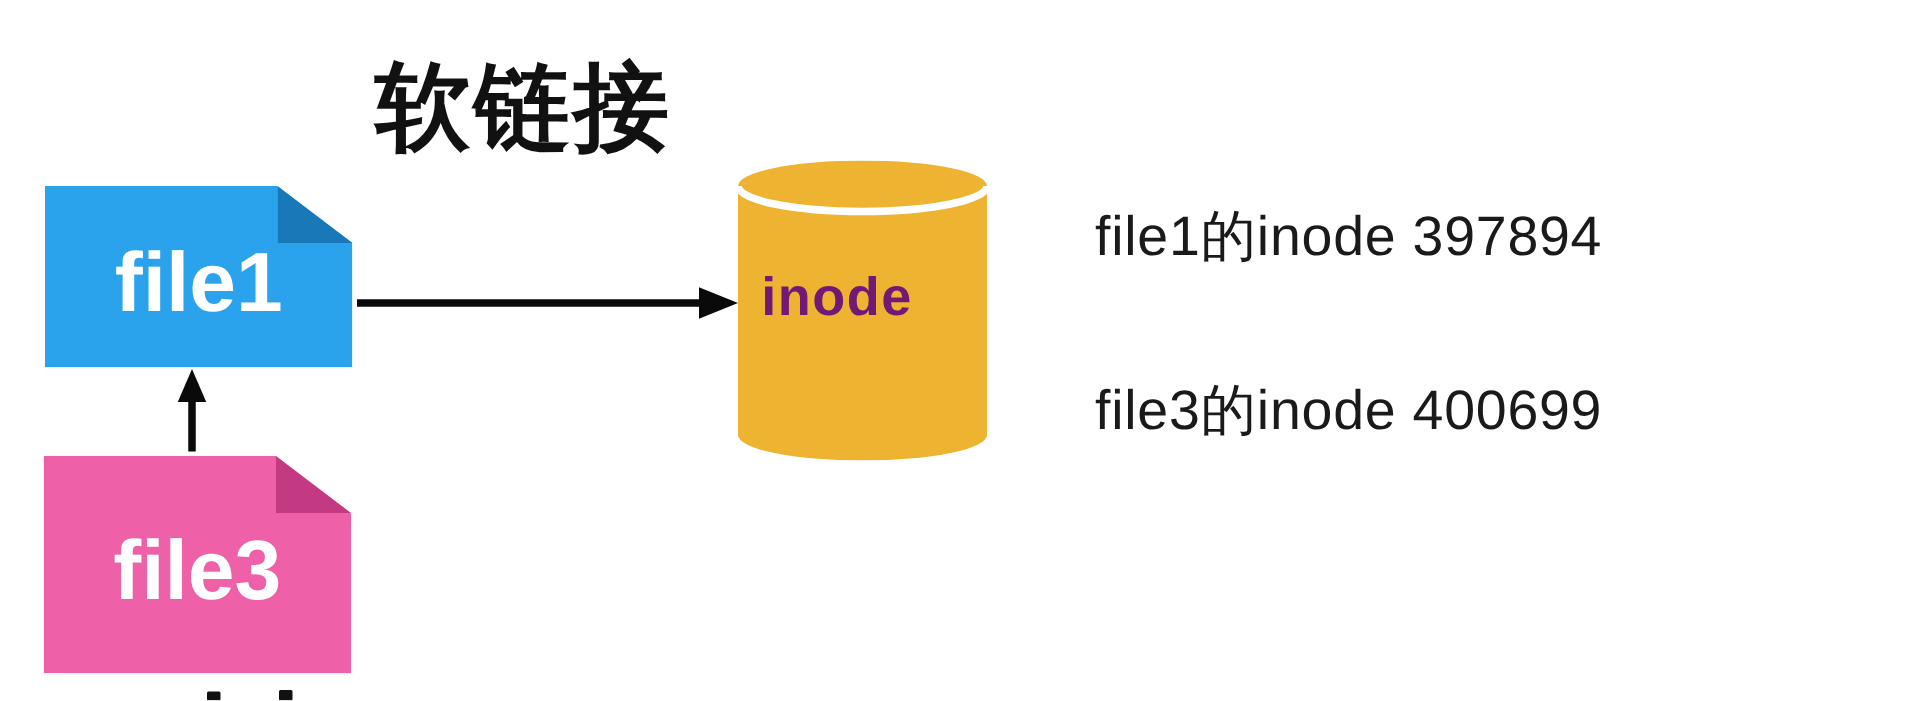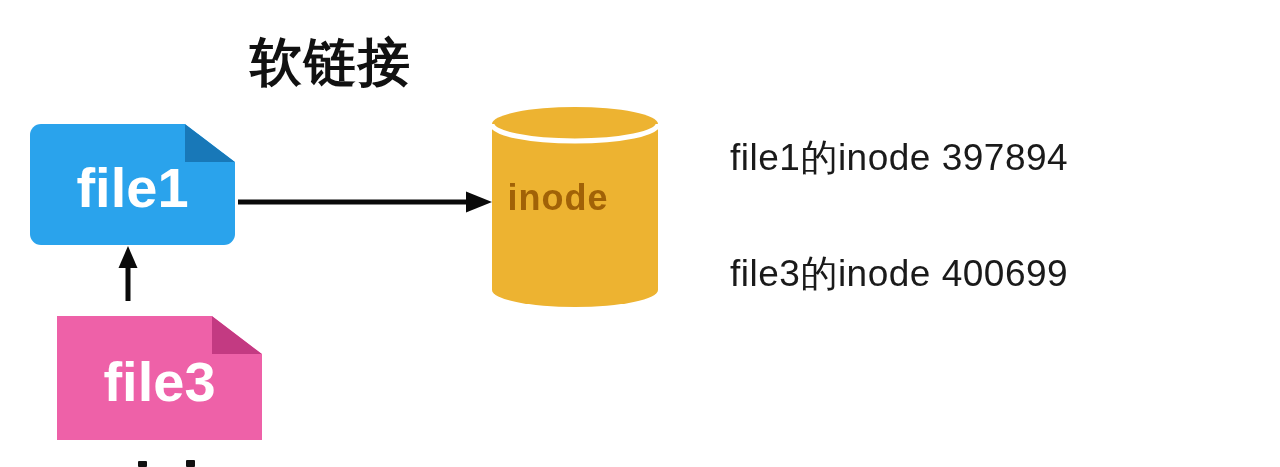--- a/index.html
+++ b/index.html
@@ -5,43 +5,43 @@
   html,body{margin:0;padding:0;background:#ffffff;}
   .canvas{
     position:relative;
     width:1280px;height:467px;
     background:#ffffff;
     overflow:hidden;
     font-family:"Liberation Sans","DejaVu Sans",sans-serif;
   }
   .title{
     position:absolute;left:250px;top:28px;
-    font-size:52px;font-weight:700;color:#111111;
+    font-size:64px;font-weight:700;color:#111111;
     letter-spacing:2px;white-space:nowrap;
   }
   .arrows{position:absolute;left:0;top:0;pointer-events:none;}
   .file-node{
     position:absolute;width:205px;
     display:flex;align-items:center;justify-content:center;
     clip-path:polygon(0 0,155px 0,100% 38px,100% 100%,0 100%);
   }
   .file-node .fold{
     position:absolute;top:0;right:0;width:50px;height:38px;
     clip-path:polygon(0 0,100% 100%,0 100%);
   }
-  .file1{left:30px;top:124px;height:121px;background:#2AA3EC;border-radius:11px;}
-  .file3{left:29px;top:316px;height:124px;background:#EE61A8;margin-left:28px;}
+  .file1{left:30px;top:124px;height:121px;background:#2AA3EC;}
+  .file3{left:29px;top:304px;height:145px;background:#EE61A8;}
   .file-label{
     position:relative;padding-top:7px;
     font-size:56px;font-weight:700;color:#ffffff;line-height:1;
   }
   .cylinder{position:absolute;left:492px;top:107px;}
   .cyl-text{
     position:absolute;left:492px;top:176px;width:132px;
-    text-align:center;color:#a16207;font-weight:700;
+    text-align:center;color:#701a75;font-weight:700;
     font-size:36px;line-height:44px;letter-spacing:1px;
   }
   .note{
     position:absolute;left:730px;
     font-size:37px;font-weight:400;color:#1a1a1a;
     white-space:nowrap;letter-spacing:0.5px;
   }
   .note1{top:133px;}
   .note2{top:213px;margin-top:36px;}
   .crop-mark{position:absolute;background:#111111;border-radius:1px;}

